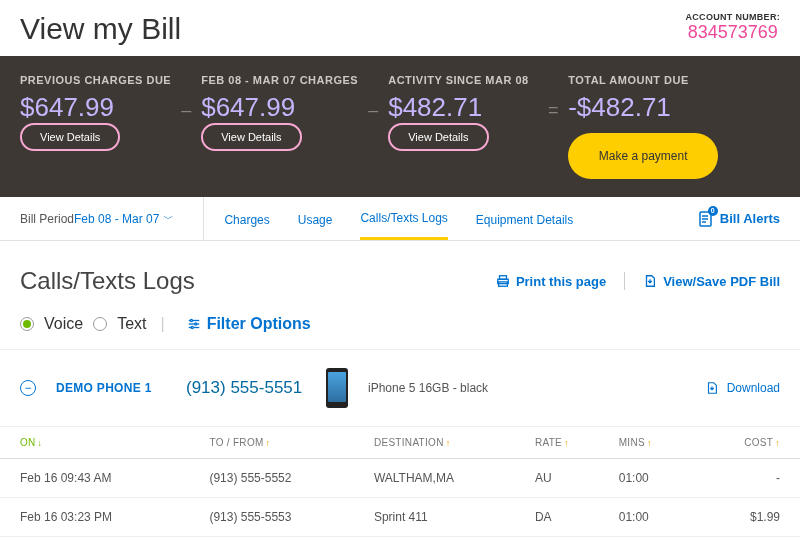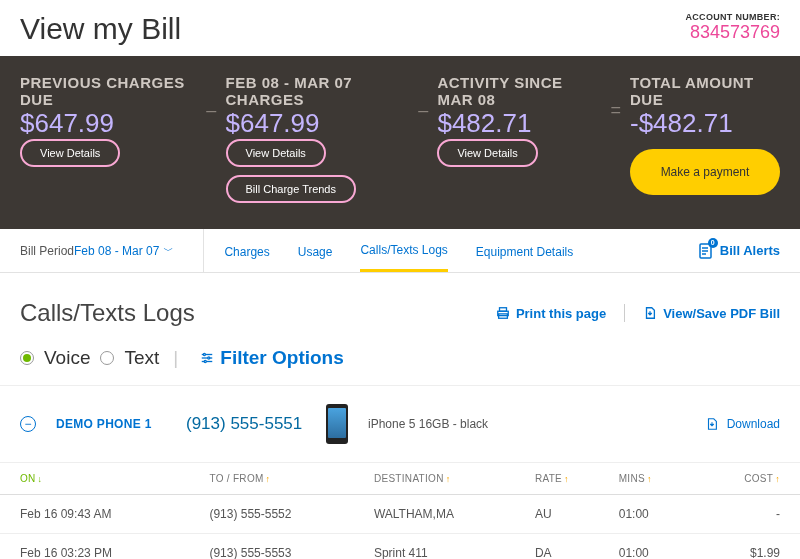--- a/index.html
+++ b/index.html
@@ -14,33 +14,33 @@
     display: flex;
     justify-content: space-between;
     align-items: flex-start;
     padding: 12px 20px 10px 20px;
   }
   .page-title {
     font-size: 30px;
     font-weight: 300;
     color: #333;
   }
-  .account-block { text-align: right; }
+  .account-block { text-align: center; }
   .account-label { font-size: 9px; font-weight: bold; letter-spacing: .3px; }
   .account-number { font-size: 18px; color: #ec4899; }
   .summary {
     background: #3d3834;
     color: #e9e5e2;
     padding: 18px 20px 18px 20px;
     display: flex;
     align-items: flex-start;
     gap: 8px;
   }
   .summary-col { display: flex; flex-direction: column; min-width: 150px; }
-  .summary-label { font-size: 15px; letter-spacing: .5px; color: #cfc8c2; font-weight: bold; }
+  .summary-label { font-size: 11px; letter-spacing: .5px; color: #cfc8c2; font-weight: bold; margin-bottom: 6px; }
   .summary-amount { font-size: 26px; font-weight: 300; color: #c4b5fd; }
   .sep { color: #8a827b; font-size: 18px; align-self: flex-start; margin-top: 26px; width: 14px; text-align: center;}
   .pill-btn {
     border: 2px solid #f9a8d4;
     color: #fff;
     background: transparent;
     border-radius: 18px;
     font-size: 11px;
     padding: 6px 18px;
     cursor: pointer;
@@ -86,21 +86,21 @@
     padding: 26px 20px 10px 20px;
   }
   .section-title { font-size: 24px; font-weight: 300; color:#444; }
   .section-links { display:flex; gap:18px; align-items:center; }
   .link { color:#0073d1; font-size:13px; font-weight:bold; cursor:pointer; display:flex; align-items:center; gap:6px;}
   .divider-v { width:1px; height:18px; background:#ccc;}
   .filter-row {
     display:flex; align-items:center; gap:10px;
     padding: 10px 20px 16px 20px;
     border-bottom: 1px solid #eee;
-    font-size:19px;
+    font-size:16px;
   }
   .radio { width:14px; height:14px; border:1px solid #999; border-radius:50%; display:inline-flex; align-items:center; justify-content:center; cursor:pointer;}
   .radio.checked::after { content:""; width:8px; height:8px; background:#6fb900; border-radius:50%; display:block;}
   .filter-link { color:#0073d1; font-weight:bold; display:flex; align-items:center; gap:6px; cursor:pointer; margin-left:8px;}
   .pipe { color:#ccc; margin:0 4px; }
   .device-row {
     display:flex; align-items:center; gap:20px;
     padding: 18px 20px;
     border-bottom:1px solid #eee;
   }
@@ -142,21 +142,20 @@
   <div class="summary-col">
     <div class="summary-label">PREVIOUS CHARGES DUE</div>
     <div class="summary-amount">$647.99</div>
     <button class="pill-btn">View Details</button>
   </div>
   <div class="sep">–</div>
   <div class="summary-col">
     <div class="summary-label">FEB 08 - MAR 07 CHARGES</div>
     <div class="summary-amount">$647.99</div>
     <button class="pill-btn">View Details</button>
-    <button class="pill-btn">Bill Charge Trends</button>
   </div>
   <div class="sep">–</div>
   <div class="summary-col">
     <div class="summary-label">ACTIVITY SINCE MAR 08</div>
     <div class="summary-amount">$482.71</div>
     <button class="pill-btn">View Details</button>
   </div>
   <div class="sep">=</div>
   <div class="summary-col">
     <div class="summary-label">TOTAL AMOUNT DUE</div>

